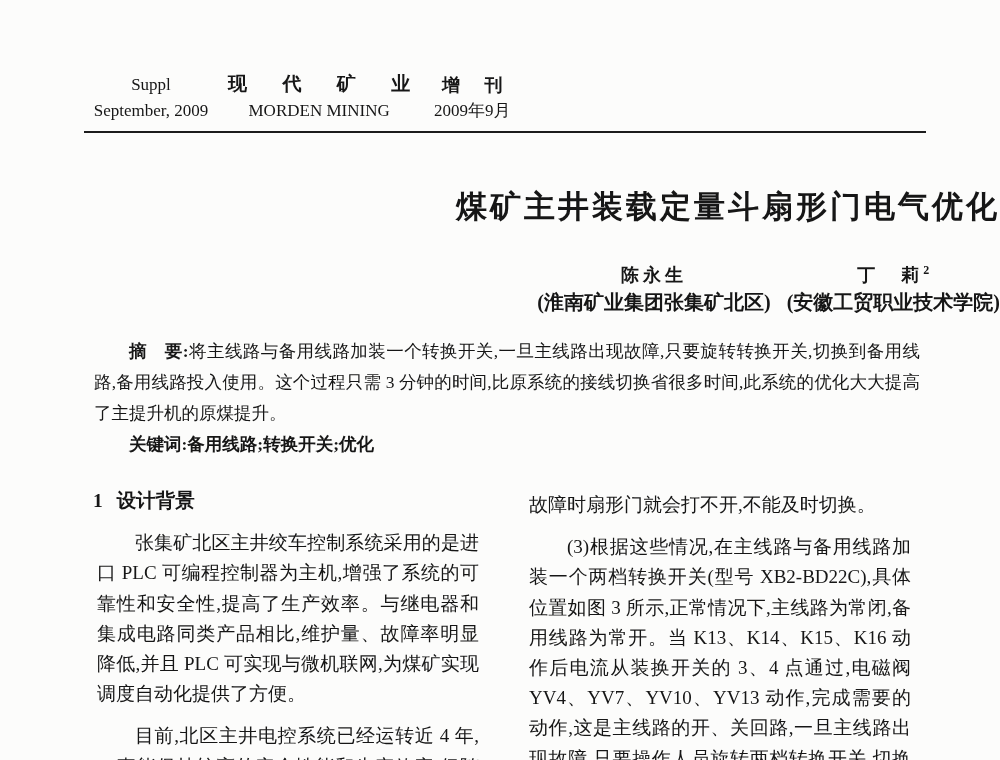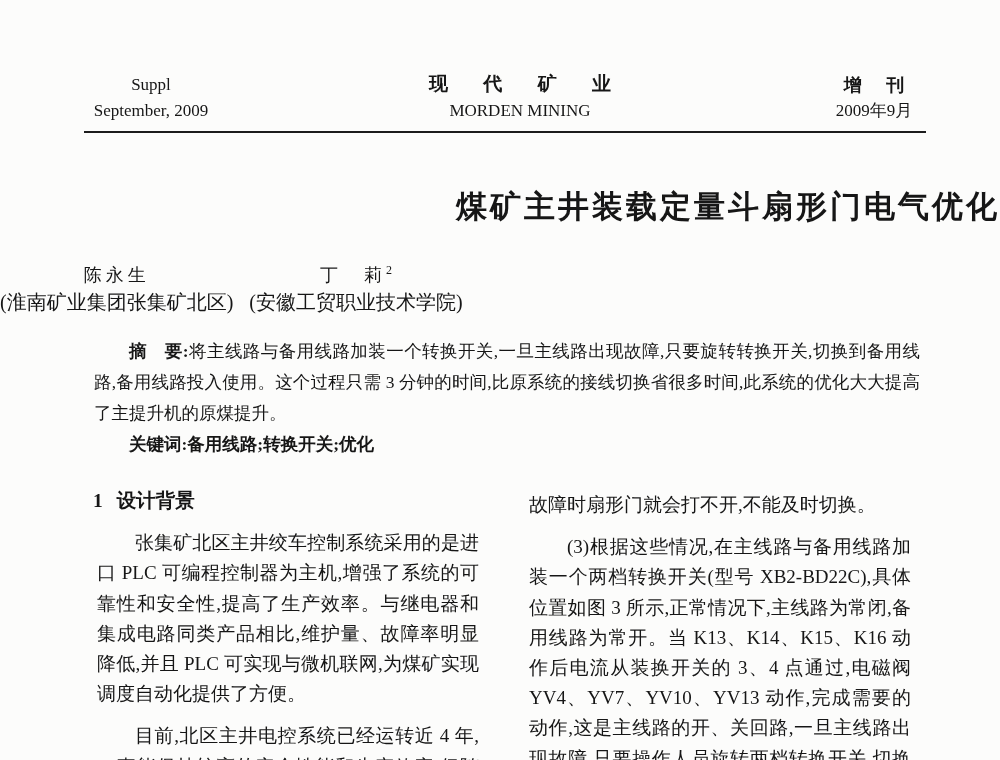--- a/index.html
+++ b/index.html
@@ -18,21 +18,20 @@
     font-family: "Liberation Serif", "DejaVu Serif", serif;
   }
 
   
   .journal-header {
     position: absolute;
     top: 72px;
     left: 86px;
     right: 76px;
     display: flex;
-    justify-content: space-between;
     align-items: flex-start;
   }
   .h-block { text-align: center; line-height: 26px; font-size: 17px; }
   .h-left  { min-width: 130px; }
   .h-center{ min-width: 200px; }
   .h-right { min-width: 100px; }
   .h-cn-title {
     font-size: 19px;
     font-weight: bold;
     letter-spacing: 12px;
@@ -64,22 +63,23 @@
     font-size: 31px;
     font-weight: bold;
     letter-spacing: 3px;
   }
   .authors-row {
     position: absolute;
     top: 258px;
     left: 0;
     width: 100%;
     display: flex;
-    justify-content: flex-start;
+    justify-content: flex-end;
     gap: 16px;
+    font-weight: bold;
   }
   .author-block { text-align: center; }
   .author-name {
     font-size: 18px;
     line-height: 24px;
     letter-spacing: 4px;
   }
   .author-name sup { font-size: 12px; letter-spacing: 0; }
   .author-affil {
     margin-top: 4px;

